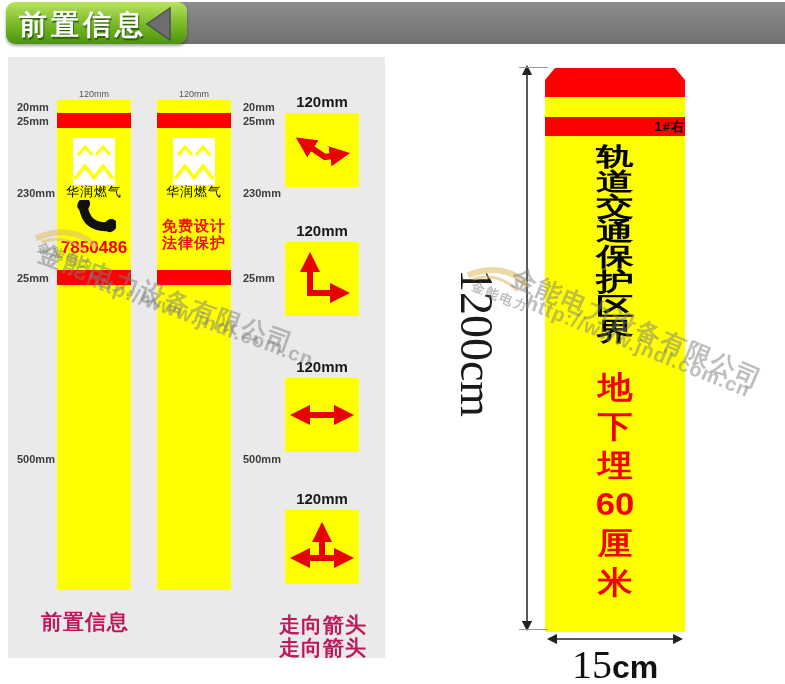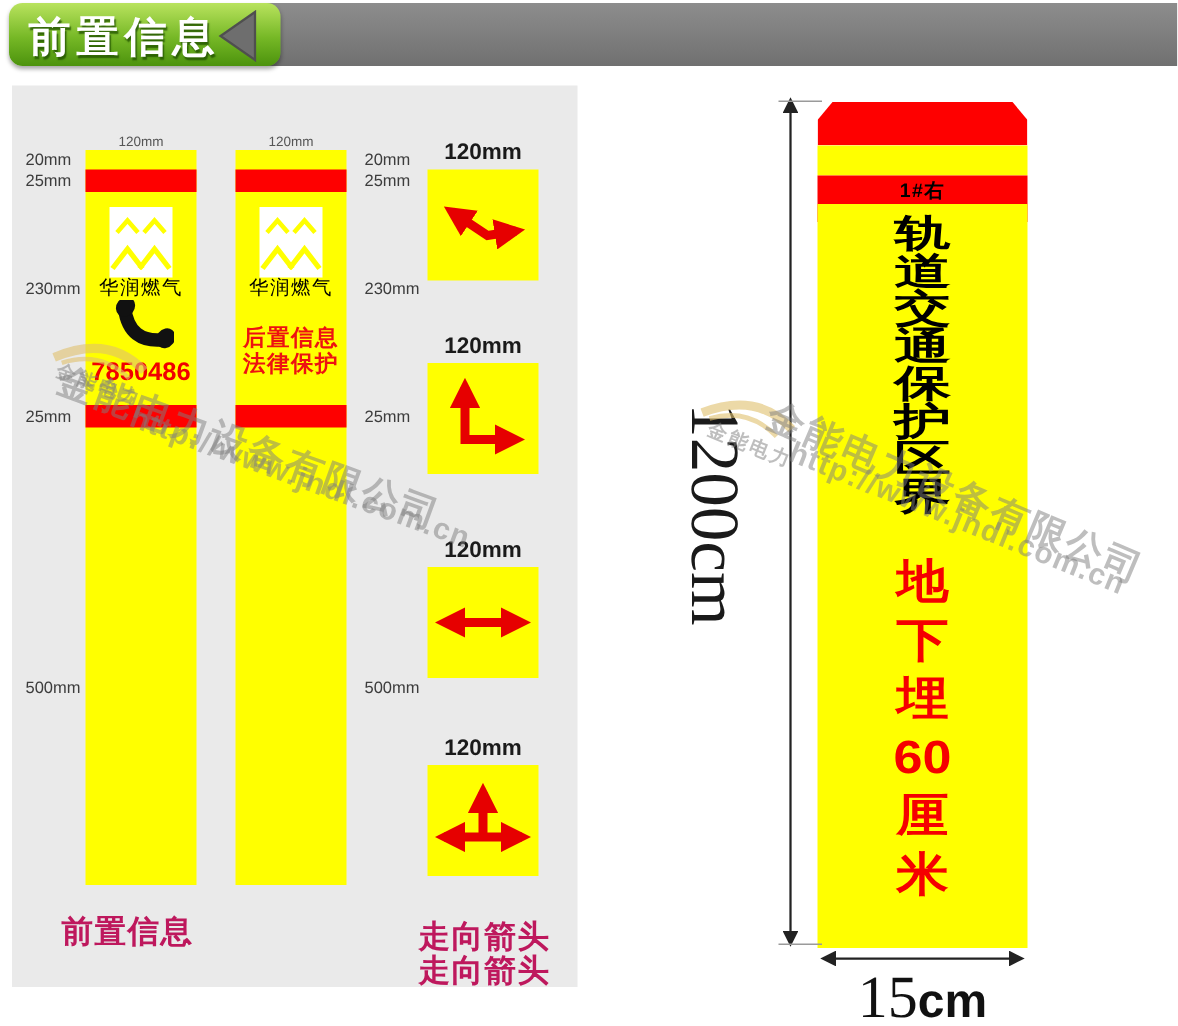--- a/index.html
+++ b/index.html
@@ -13,21 +13,21 @@
   .ribbon{position:absolute;left:6px;top:0;width:181px;height:42px;border-radius:9px;
           background:linear-gradient(#b9e35e,#76b826 55%,#4c930d);
           box-shadow:0 2px 3px rgba(0,0,0,.35);}
   .ribbon-label{position:absolute;left:13px;top:4px;font-size:28px;font-weight:bold;color:#fff;
                 letter-spacing:4px;text-shadow:1px 2px 1px rgba(35,85,0,.85);}
   .banner-chevron{position:absolute;left:141px;top:4px;}
 
   
   .panel{position:absolute;left:8px;top:57px;width:377px;height:601px;background:#eaeaea;}
 
-  .dim-label{position:absolute;font-size:11px;font-weight:normal;color:#3d3d3d;line-height:12px;}
+  .dim-label{position:absolute;font-size:11px;font-weight:bold;color:#3d3d3d;line-height:12px;}
   .post-width-label{position:absolute;width:74px;text-align:center;font-size:9px;color:#555;}
 
   .post{position:absolute;top:100px;width:74px;height:490px;background:#ffff00;}
   .post .band1{position:absolute;left:0;top:13px;width:100%;height:15px;background:#fe0000;}
   .post .band2{position:absolute;left:0;top:170px;width:100%;height:15px;background:#fe0000;}
   .post .logo{position:absolute;left:16px;top:38px;width:42px;height:47px;background:#fff;}
   .post .brand{position:absolute;left:0;top:83px;width:100%;text-align:center;
                font-size:13px;font-weight:normal;color:#000;letter-spacing:1px;}
   .post .phone-ico{position:absolute;left:15px;top:100px;}
   .post .phone-num{position:absolute;left:0;top:138px;width:100%;text-align:center;
@@ -41,21 +41,21 @@
 
   .caption{position:absolute;text-align:center;font-size:21px;font-weight:bold;color:#be185d;
            line-height:23px;letter-spacing:1px;}
 
   
   .marker{position:absolute;left:545px;top:68px;width:140px;height:564px;}
   .marker .cap{position:absolute;left:0;top:0;width:100%;height:29px;background:#fe0000;
                clip-path:polygon(10px 0,calc(100% - 10px) 0,100% 12px,100% 100%,0 100%,0 12px);}
   .marker .yband{position:absolute;left:0;top:29px;width:100%;height:20px;background:#ffff00;}
   .marker .plate{position:absolute;left:0;top:49px;width:100%;height:31px;background:#fe0000;
-                 text-align:center;font-size:13px;font-weight:bold;color:#000;line-height:19px;letter-spacing:1px;}
+                 text-align:right;font-size:13px;font-weight:bold;color:#000;line-height:19px;letter-spacing:1px;}
   .marker .body{position:absolute;left:0;top:68px;width:100%;height:496px;background:#ffff00;}
   .vtitle{position:absolute;left:0;top:8px;width:100%;}
   .vtitle .vchar{height:25px;line-height:25px;font-size:25px;font-weight:bold;color:#000;
                  text-align:center;transform:scaleX(1.5);}
   .vsub{position:absolute;left:0;top:232px;width:100%;}
   .vsub .vchar{height:39px;line-height:39px;font-size:31px;font-weight:bold;color:#f50000;
                text-align:center;transform:scaleX(1.12);}
 
   .tick{position:absolute;height:1px;background:#9a9a9a;}
   .height-label{position:absolute;left:380px;top:320px;width:200px;height:46px;text-align:center;
@@ -142,21 +142,21 @@
     <div class="logo">
       <svg width="42" height="47">
         <path d="M5 17 L12 9 L19 17" fill="none" stroke="#ffff00" stroke-width="3"></path>
         <path d="M23 17 L30 9 L37 17" fill="none" stroke="#ffff00" stroke-width="3"></path>
         <path d="M2 41 L12 28 L22 41" fill="none" stroke="#ffff00" stroke-width="3.5"></path>
         <path d="M20 41 L30 28 L40 41" fill="none" stroke="#ffff00" stroke-width="3.5"></path>
       </svg>
     </div>
     <div class="brand">华润燃气</div>
     <div class="slogan">
-      <div>后置信息</div>
+      <div>免费设计</div>
       <div>法律保护</div>
     </div>
     <div class="band2"></div>
   </div>
 
   <span class="square-label" style="top:93px">120mm</span>
   <div class="square" style="top:113px">
     <svg width="74" height="74">
       <polyline points="16,28 40,44 59,41" fill="none" stroke="#e60000" stroke-width="6" marker-start="url(#ah)" marker-end="url(#ah)"></polyline>
     </svg>

